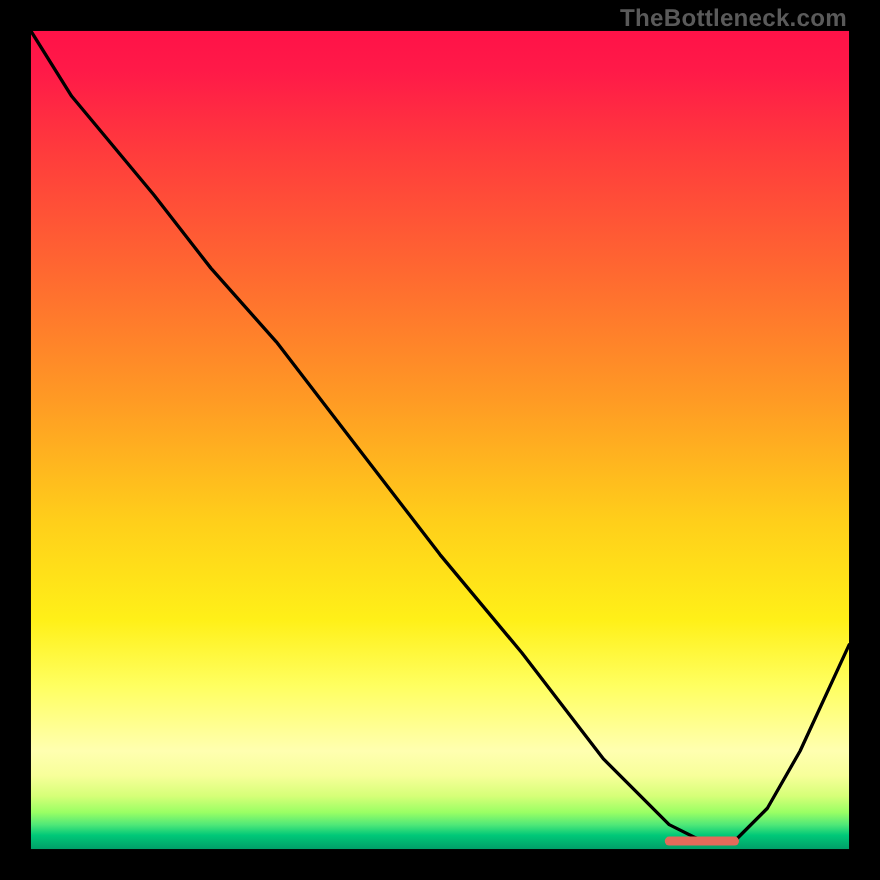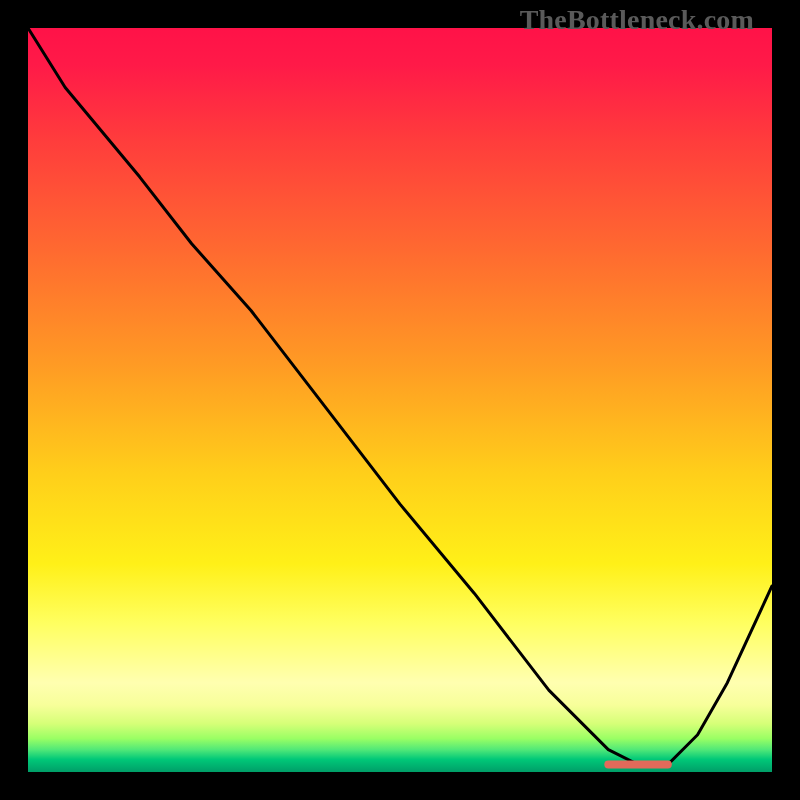--- a/index.html
+++ b/index.html
@@ -35,23 +35,23 @@
       #d6ff78 93.5%,
       #9aff64 95.5%,
       #50e878 97%,
       #00c878 98.3%,
       #009e68 100%
     );
   }
   .watermark {
     position: absolute;
     top: 4px;
-    right: 46px;
-    font-family: Liberation Serif, serif;
-    font-size: 28px;
+    right: 30px;
+    font-family: Liberation Sans, sans-serif;
+    font-size: 22px;
     font-weight: 600;
     color: #5a5a5a;
     letter-spacing: 0.2px;
     user-select: none;
   }
   .curve-svg {
     position: absolute;
     inset: 0;
     width: 100%;
     height: 100%;

